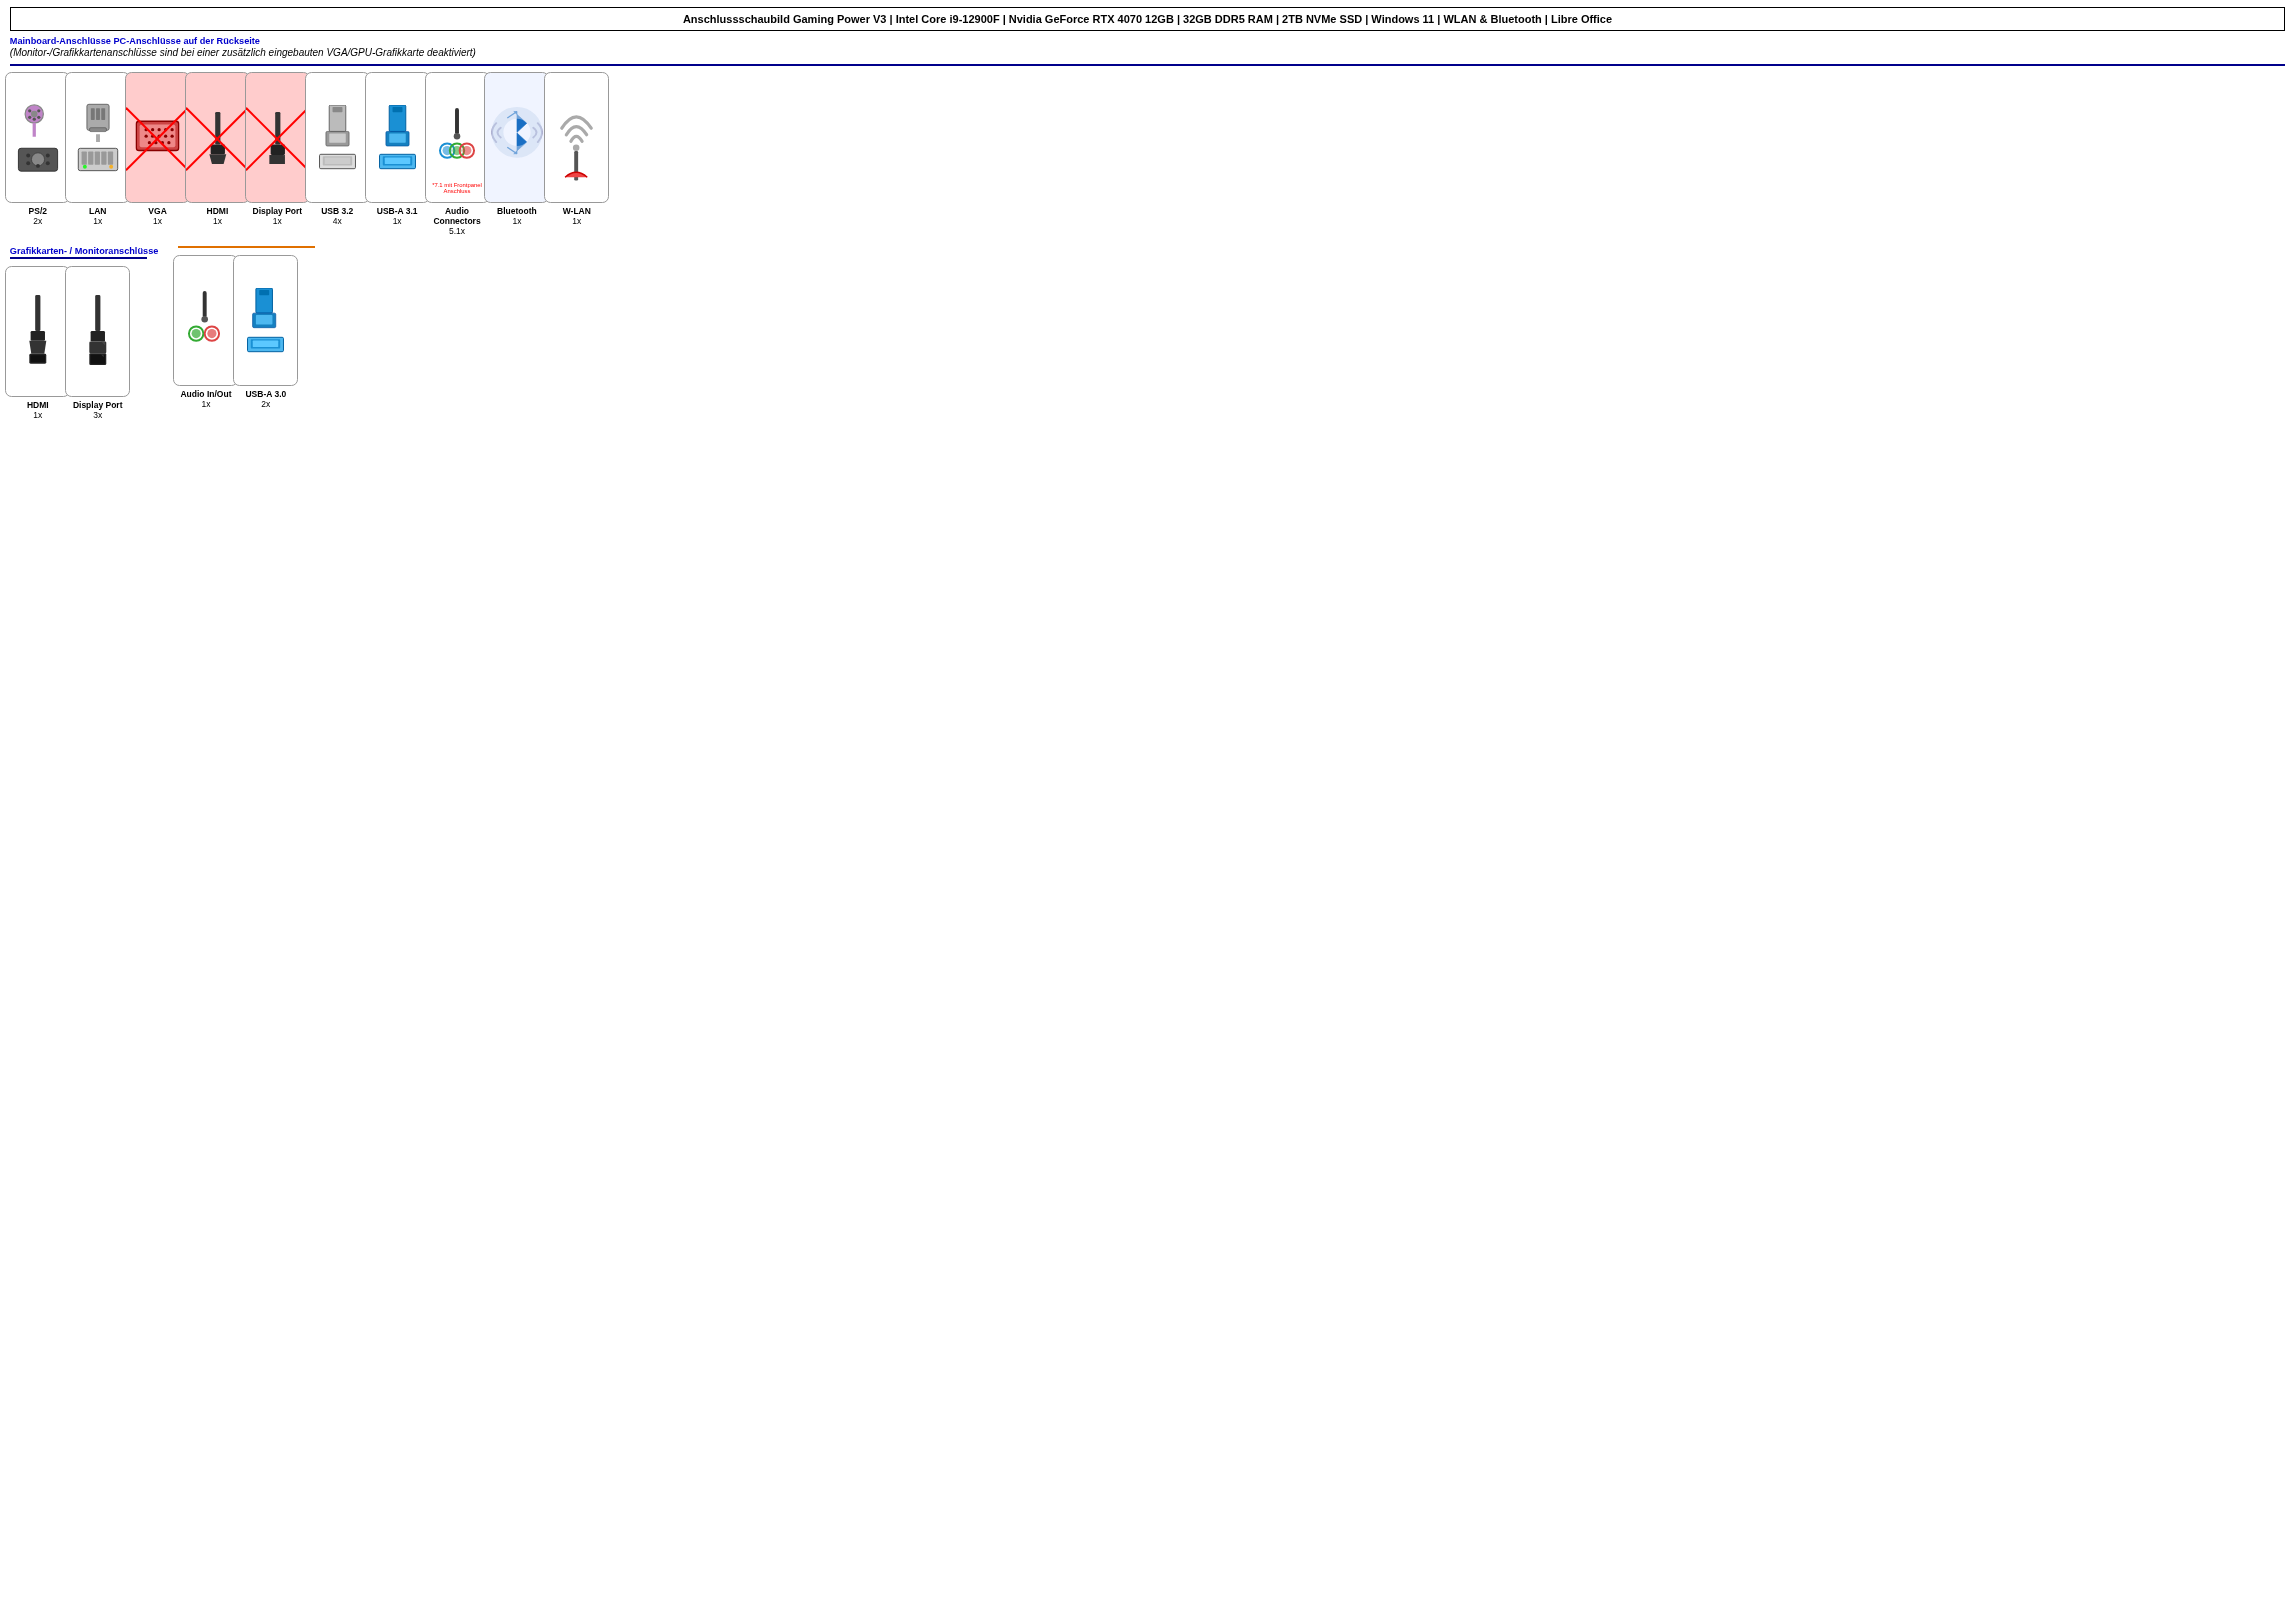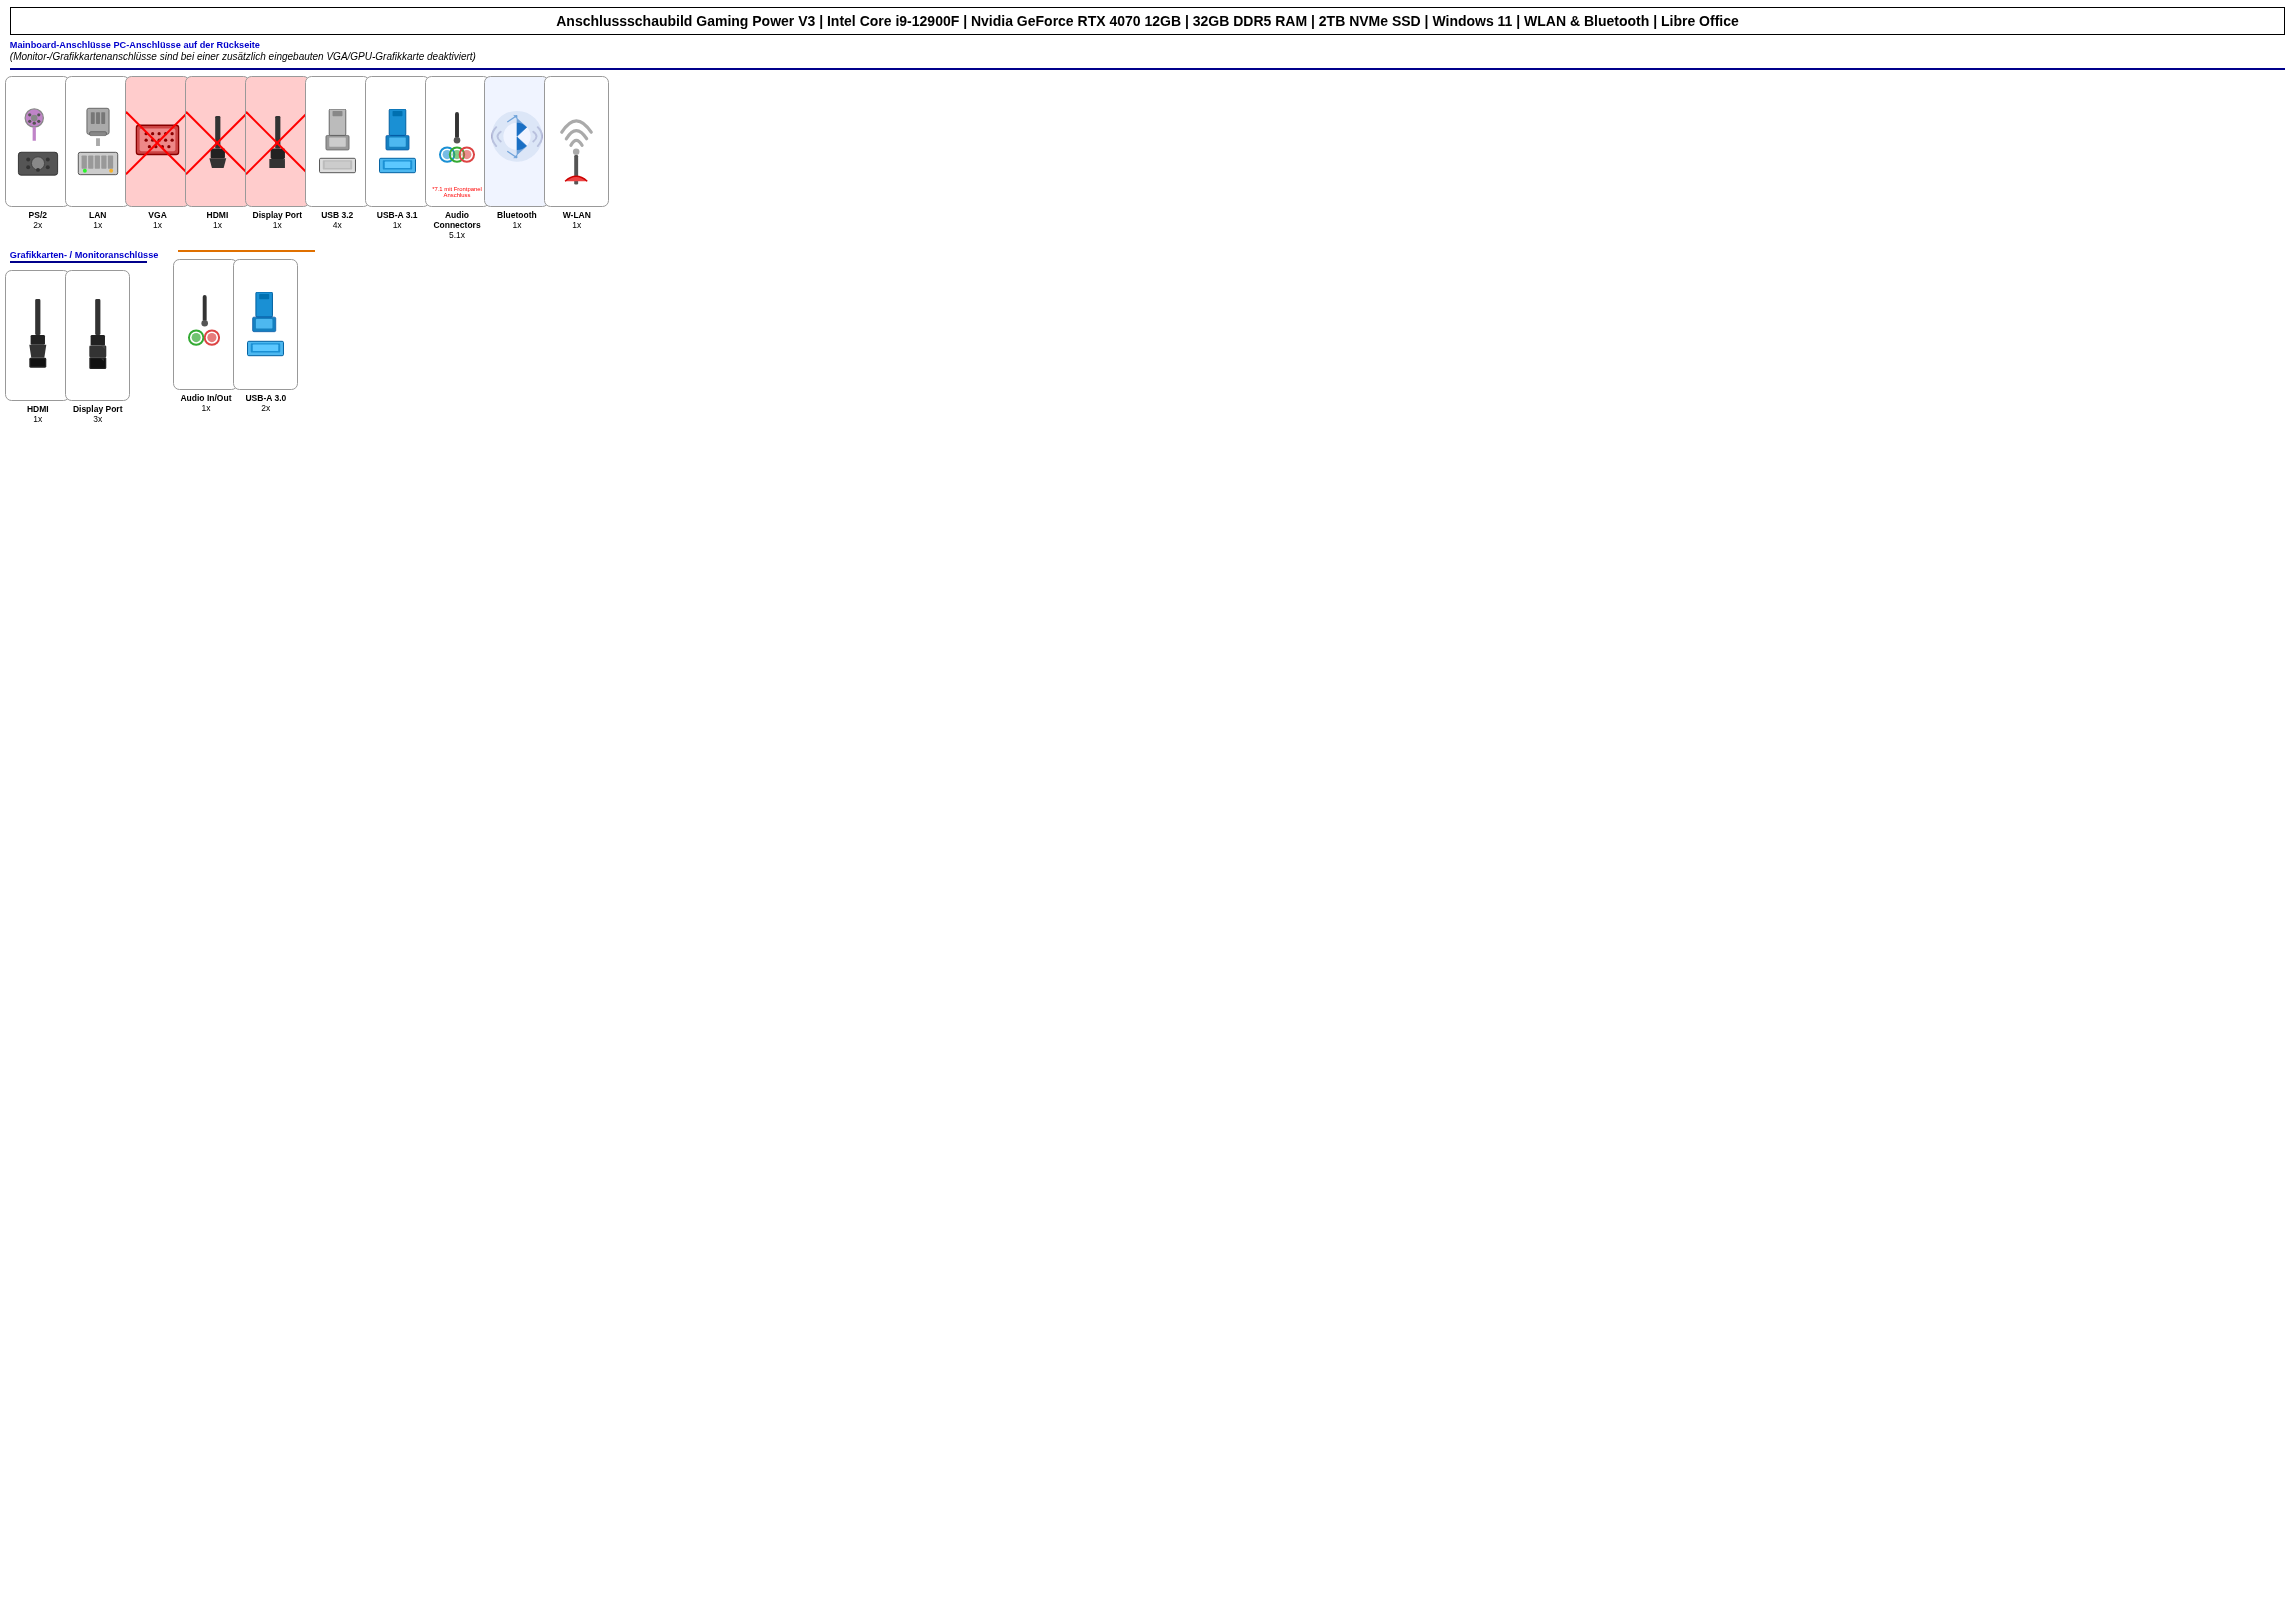--- a/index.html
+++ b/index.html
@@ -6,21 +6,21 @@
     body {
       font-family: Arial, sans-serif;
       background: #fff;
       color: #000;
       font-size: 8.5px;
       padding: 6.5px 9.8px;
     }
     .page-title {
       text-align: center;
       font-weight: bold;
-      font-size: 14px;
+      font-size: 11px;
       margin-bottom: 5.2px;
       border: 1.3px solid #000;
       padding: 5.2px;
     }
     .section-heading {
       font-weight: bold;
       font-size: 9.2px;
       margin-bottom: 1.3px;
     }
     .section-heading.blue { color: #0000cc; }

